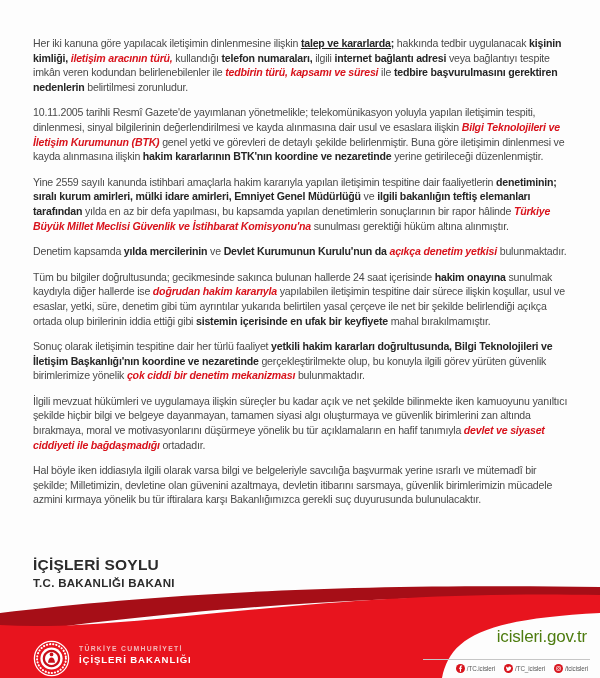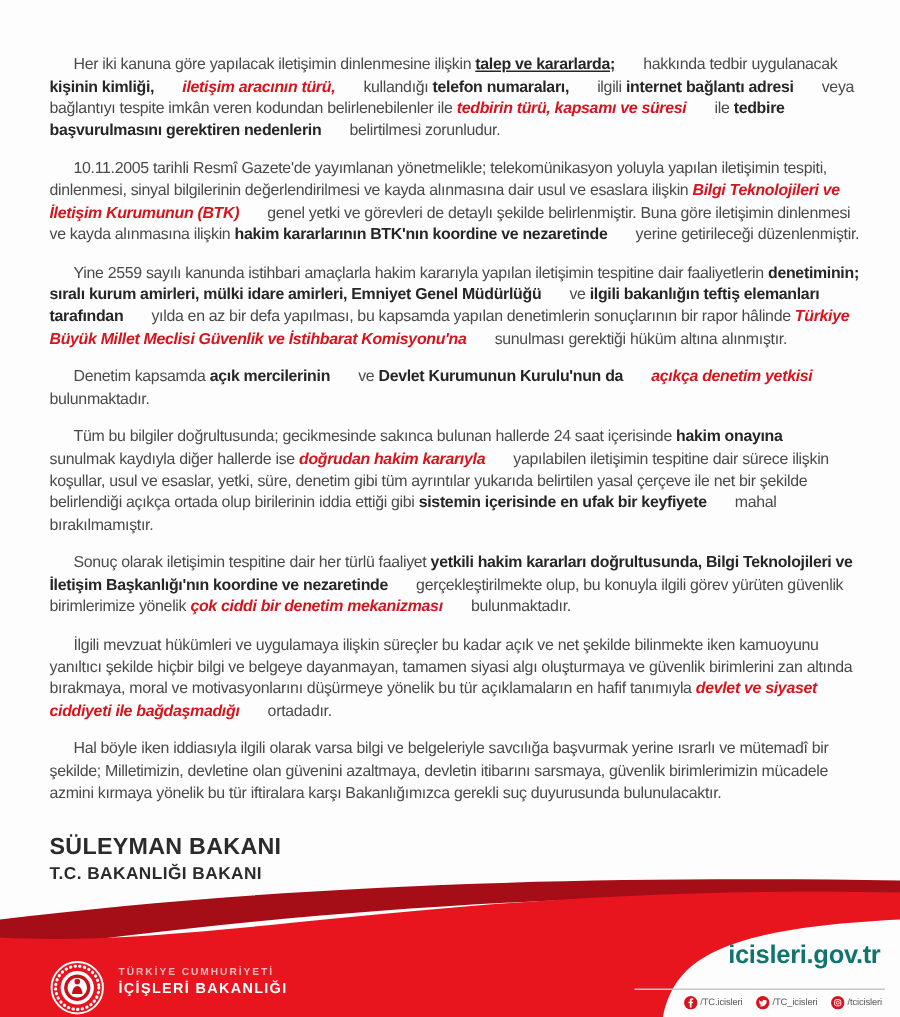--- a/index.html
+++ b/index.html
@@ -9,21 +9,21 @@
     font-family:"Liberation Sans","DejaVu Sans",sans-serif;
   }
   .content{
     position:absolute;left:33px;top:36px;width:540px;
   }
   .para{
     margin:0 0 11px 0;
     font-size:10.6px;line-height:14.6px;letter-spacing:-0.2px;
     color:#464646;
   }
-  .seg-n{font-weight:normal;color:#4a4a4a;margin-left:16px;}
+  .seg-n{font-weight:normal;color:#4a4a4a;}
   .seg-b{font-weight:bold;color:#262626;}
   .seg-r{font-weight:bold;color:#d8131c;font-style:italic;}
   .seg-bu{font-weight:bold;color:#262626;text-decoration:underline;}
   .sig-name{
     font-size:15.5px;font-weight:bold;color:#2b2b2b;letter-spacing:0.2px;margin:0;
   }
   .sig-title{
     font-size:11.5px;font-weight:bold;color:#2b2b2b;letter-spacing:0.3px;margin:3px 0 0 0;
   }
   .footer-waves{position:absolute;left:0;bottom:0;width:600px;height:95px;display:block;}
@@ -31,48 +31,48 @@
   .emblem{position:absolute;left:33px;top:57px;width:37px;height:37px;}
   .ministry-name{position:absolute;left:79px;top:62px;}
   .ministry-line1{
     font-size:6.8px;letter-spacing:1.3px;color:#f3b9bc;font-weight:bold;margin:0;
   }
   .ministry-line2{
     font-size:9.6px;letter-spacing:0.9px;color:#ffffff;font-weight:bold;margin:2px 0 0 0;text-align:center;
   }
   .webblock{position:absolute;right:10px;top:44px;width:185px;text-align:right;}
   .website{
-    font-size:17px;font-weight:bold;color:#0f766e;letter-spacing:-0.2px;margin:0 3px 12px 0;
+    font-size:17px;font-weight:normal;color:#4d7c0f;letter-spacing:-0.2px;margin:0 3px 12px 0;
   }
   .divider{height:1px;background:#c6c6c6;margin:4px 0 4px 18px;}
   .social-row{
     display:flex;justify-content:flex-end;gap:9px;align-items:center;margin-right:2px;
   }
   .social-item{display:flex;align-items:center;gap:2px;}
   .social-icon{width:9px;height:9px;display:block;}
   .social-handle{font-size:6.3px;color:#5a5a5a;letter-spacing:-0.1px;}
 </style>
 </head>
 <body>
 
 <div class="page">
 
   <div class="content">
       <p class="para"><span class="seg-n">Her iki kanuna göre yapılacak iletişimin dinlenmesine ilişkin </span><span class="seg-bu">talep ve kararlarda;</span><span class="seg-n"> hakkında tedbir uygulanacak </span><span class="seg-b">kişinin kimliği,</span><span class="seg-n"> </span><span class="seg-r">iletişim aracının türü,</span><span class="seg-n"> kullandığı </span><span class="seg-b">telefon numaraları,</span><span class="seg-n"> ilgili </span><span class="seg-b">internet bağlantı adresi</span><span class="seg-n"> veya bağlantıyı tespite imkân veren kodundan belirlenebilenler ile </span><span class="seg-r">tedbirin türü, kapsamı ve süresi</span><span class="seg-n"> ile </span><span class="seg-b">tedbire başvurulmasını gerektiren nedenlerin</span><span class="seg-n"> belirtilmesi zorunludur.</span></p>
       <p class="para"><span class="seg-n">10.11.2005 tarihli Resmî Gazete'de yayımlanan yönetmelikle; telekomünikasyon yoluyla yapılan iletişimin tespiti, dinlenmesi, sinyal bilgilerinin değerlendirilmesi ve kayda alınmasına dair usul ve esaslara ilişkin </span><span class="seg-r">Bilgi Teknolojileri ve İletişim Kurumunun (BTK)</span><span class="seg-n"> genel yetki ve görevleri de detaylı şekilde belirlenmiştir. Buna göre iletişimin dinlenmesi ve kayda alınmasına ilişkin </span><span class="seg-b">hakim kararlarının BTK'nın koordine ve nezaretinde</span><span class="seg-n"> yerine getirileceği düzenlenmiştir.</span></p>
       <p class="para"><span class="seg-n">Yine 2559 sayılı kanunda istihbari amaçlarla hakim kararıyla yapılan iletişimin tespitine dair faaliyetlerin </span><span class="seg-b">denetiminin; sıralı kurum amirleri, mülki idare amirleri, Emniyet Genel Müdürlüğü</span><span class="seg-n"> ve </span><span class="seg-b">ilgili bakanlığın teftiş elemanları tarafından</span><span class="seg-n"> yılda en az bir defa yapılması, bu kapsamda yapılan denetimlerin sonuçlarının bir rapor hâlinde </span><span class="seg-r">Türkiye Büyük Millet Meclisi Güvenlik ve İstihbarat Komisyonu'na</span><span class="seg-n"> sunulması gerektiği hüküm altına alınmıştır.</span></p>
-      <p class="para"><span class="seg-n">Denetim kapsamda </span><span class="seg-b">açık mercilerinin</span><span class="seg-n"> ve </span><span class="seg-b">Devlet Kurumunun Kurulu'nun da</span><span class="seg-n"> </span><span class="seg-r">açıkça denetim yetkisi</span><span class="seg-n"> bulunmaktadır.</span></p>
+      <p class="para"><span class="seg-n">Denetim kapsamda </span><span class="seg-b">yılda mercilerinin</span><span class="seg-n"> ve </span><span class="seg-b">Devlet Kurumunun Kurulu'nun da</span><span class="seg-n"> </span><span class="seg-r">açıkça denetim yetkisi</span><span class="seg-n"> bulunmaktadır.</span></p>
       <p class="para"><span class="seg-n">Tüm bu bilgiler doğrultusunda; gecikmesinde sakınca bulunan hallerde 24 saat içerisinde </span><span class="seg-b">hakim onayına</span><span class="seg-n"> sunulmak kaydıyla diğer hallerde ise </span><span class="seg-r">doğrudan hakim kararıyla</span><span class="seg-n"> yapılabilen iletişimin tespitine dair sürece ilişkin koşullar, usul ve esaslar, yetki, süre, denetim gibi tüm ayrıntılar yukarıda belirtilen yasal çerçeve ile net bir şekilde belirlendiği açıkça ortada olup birilerinin iddia ettiği gibi </span><span class="seg-b">sistemin içerisinde en ufak bir keyfiyete</span><span class="seg-n"> mahal bırakılmamıştır.</span></p>
       <p class="para"><span class="seg-n">Sonuç olarak iletişimin tespitine dair her türlü faaliyet </span><span class="seg-b">yetkili hakim kararları doğrultusunda, Bilgi Teknolojileri ve İletişim Başkanlığı'nın koordine ve nezaretinde</span><span class="seg-n"> gerçekleştirilmekte olup, bu konuyla ilgili görev yürüten güvenlik birimlerimize yönelik </span><span class="seg-r">çok ciddi bir denetim mekanizması</span><span class="seg-n"> bulunmaktadır.</span></p>
       <p class="para"><span class="seg-n">İlgili mevzuat hükümleri ve uygulamaya ilişkin süreçler bu kadar açık ve net şekilde bilinmekte iken kamuoyunu yanıltıcı şekilde hiçbir bilgi ve belgeye dayanmayan, tamamen siyasi algı oluşturmaya ve güvenlik birimlerini zan altında bırakmaya, moral ve motivasyonlarını düşürmeye yönelik bu tür açıklamaların en hafif tanımıyla </span><span class="seg-r">devlet ve siyaset ciddiyeti ile bağdaşmadığı</span><span class="seg-n"> ortadadır.</span></p>
       <p class="para"><span class="seg-n">Hal böyle iken iddiasıyla ilgili olarak varsa bilgi ve belgeleriyle savcılığa başvurmak yerine ısrarlı ve mütemadî bir şekilde; Milletimizin, devletine olan güvenini azaltmaya, devletin itibarını sarsmaya, güvenlik birimlerimizin mücadele azmini kırmaya yönelik bu tür iftiralara karşı Bakanlığımızca gerekli suç duyurusunda bulunulacaktır.</span></p>
     </div>
 
   <div class="signature-block" style="position:absolute;left:33px;top:556px;">
-    <p class="sig-name">SÜLEYMAN BAKANI</p>
+    <p class="sig-name">İÇİŞLERİ SOYLU</p>
     <p class="sig-title">T.C. BAKANLIĞI BAKANI</p>
   </div>
 
   <svg class="footer-waves" viewBox="0 0 600 95" preserveAspectRatio="none">
     <path d="M0,30 C150,12 330,0 600,4 L600,14 C360,10 150,30 0,52 Z" fill="#a60e17"></path>
     <path d="M0,95 L0,42 C140,50 300,6 600,12 L600,30 C480,36 450,56 442,95 Z" fill="#e8141e"></path>
   </svg>
 
   <div class="footer-content">
 

